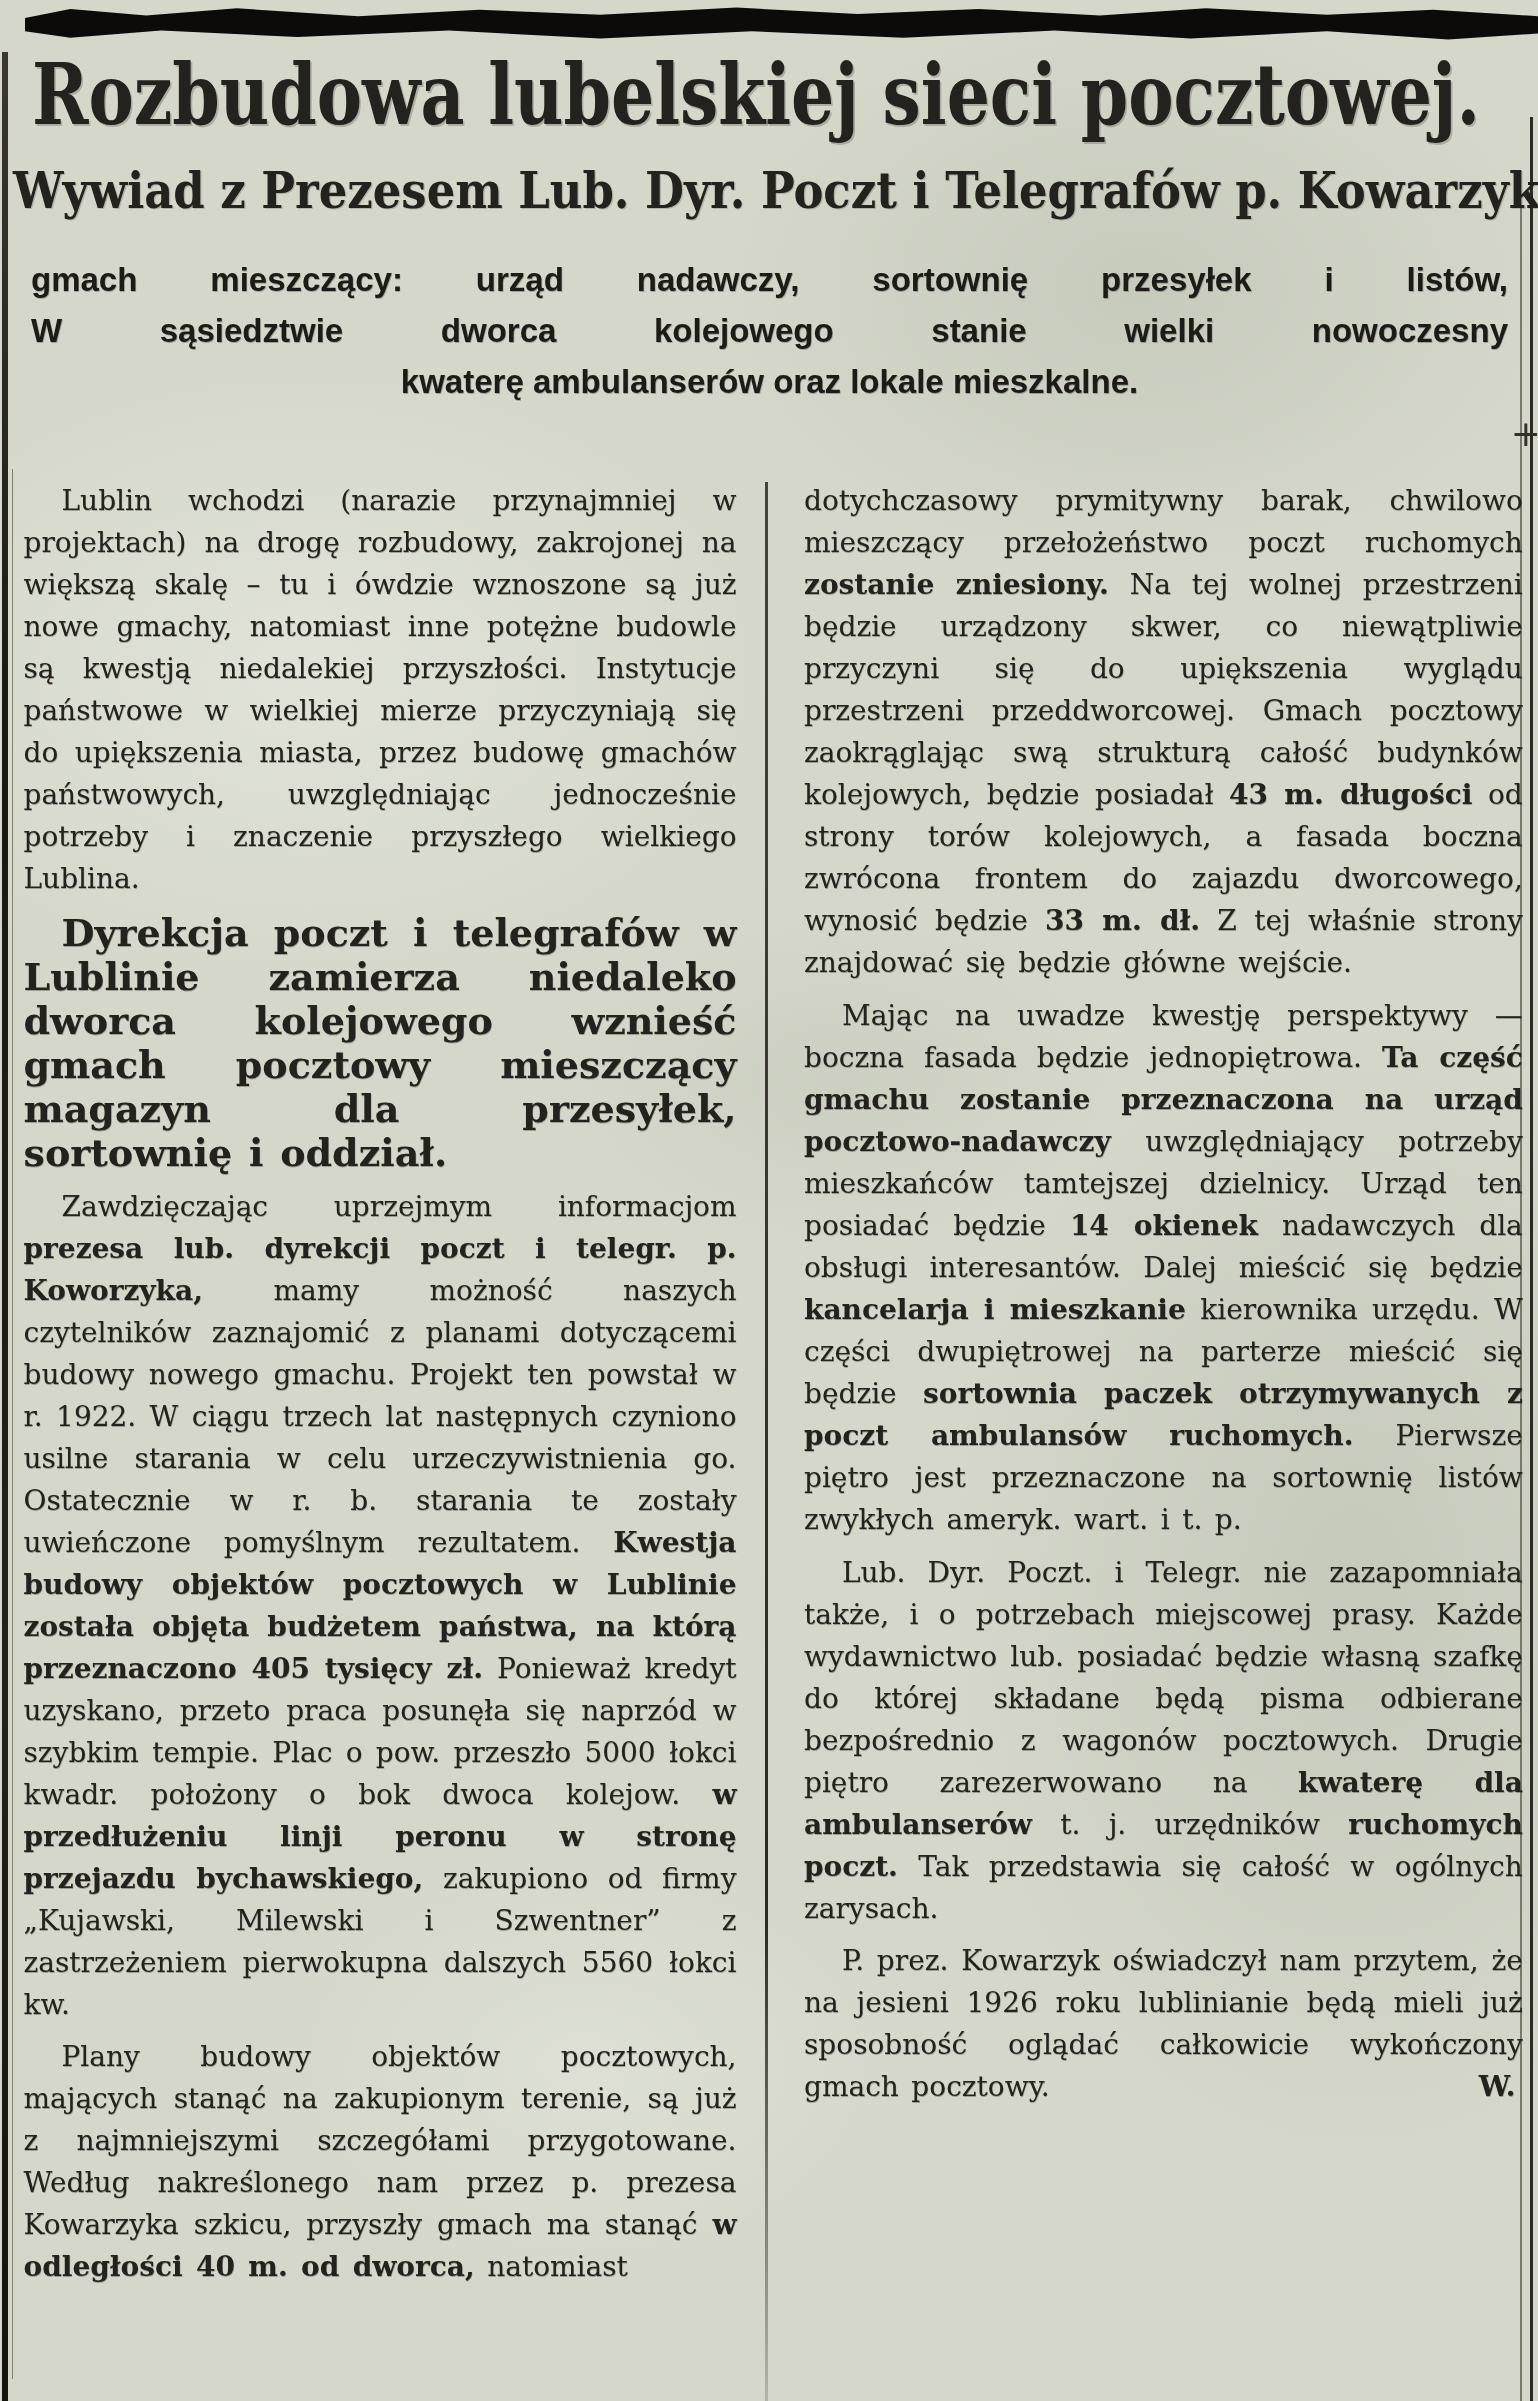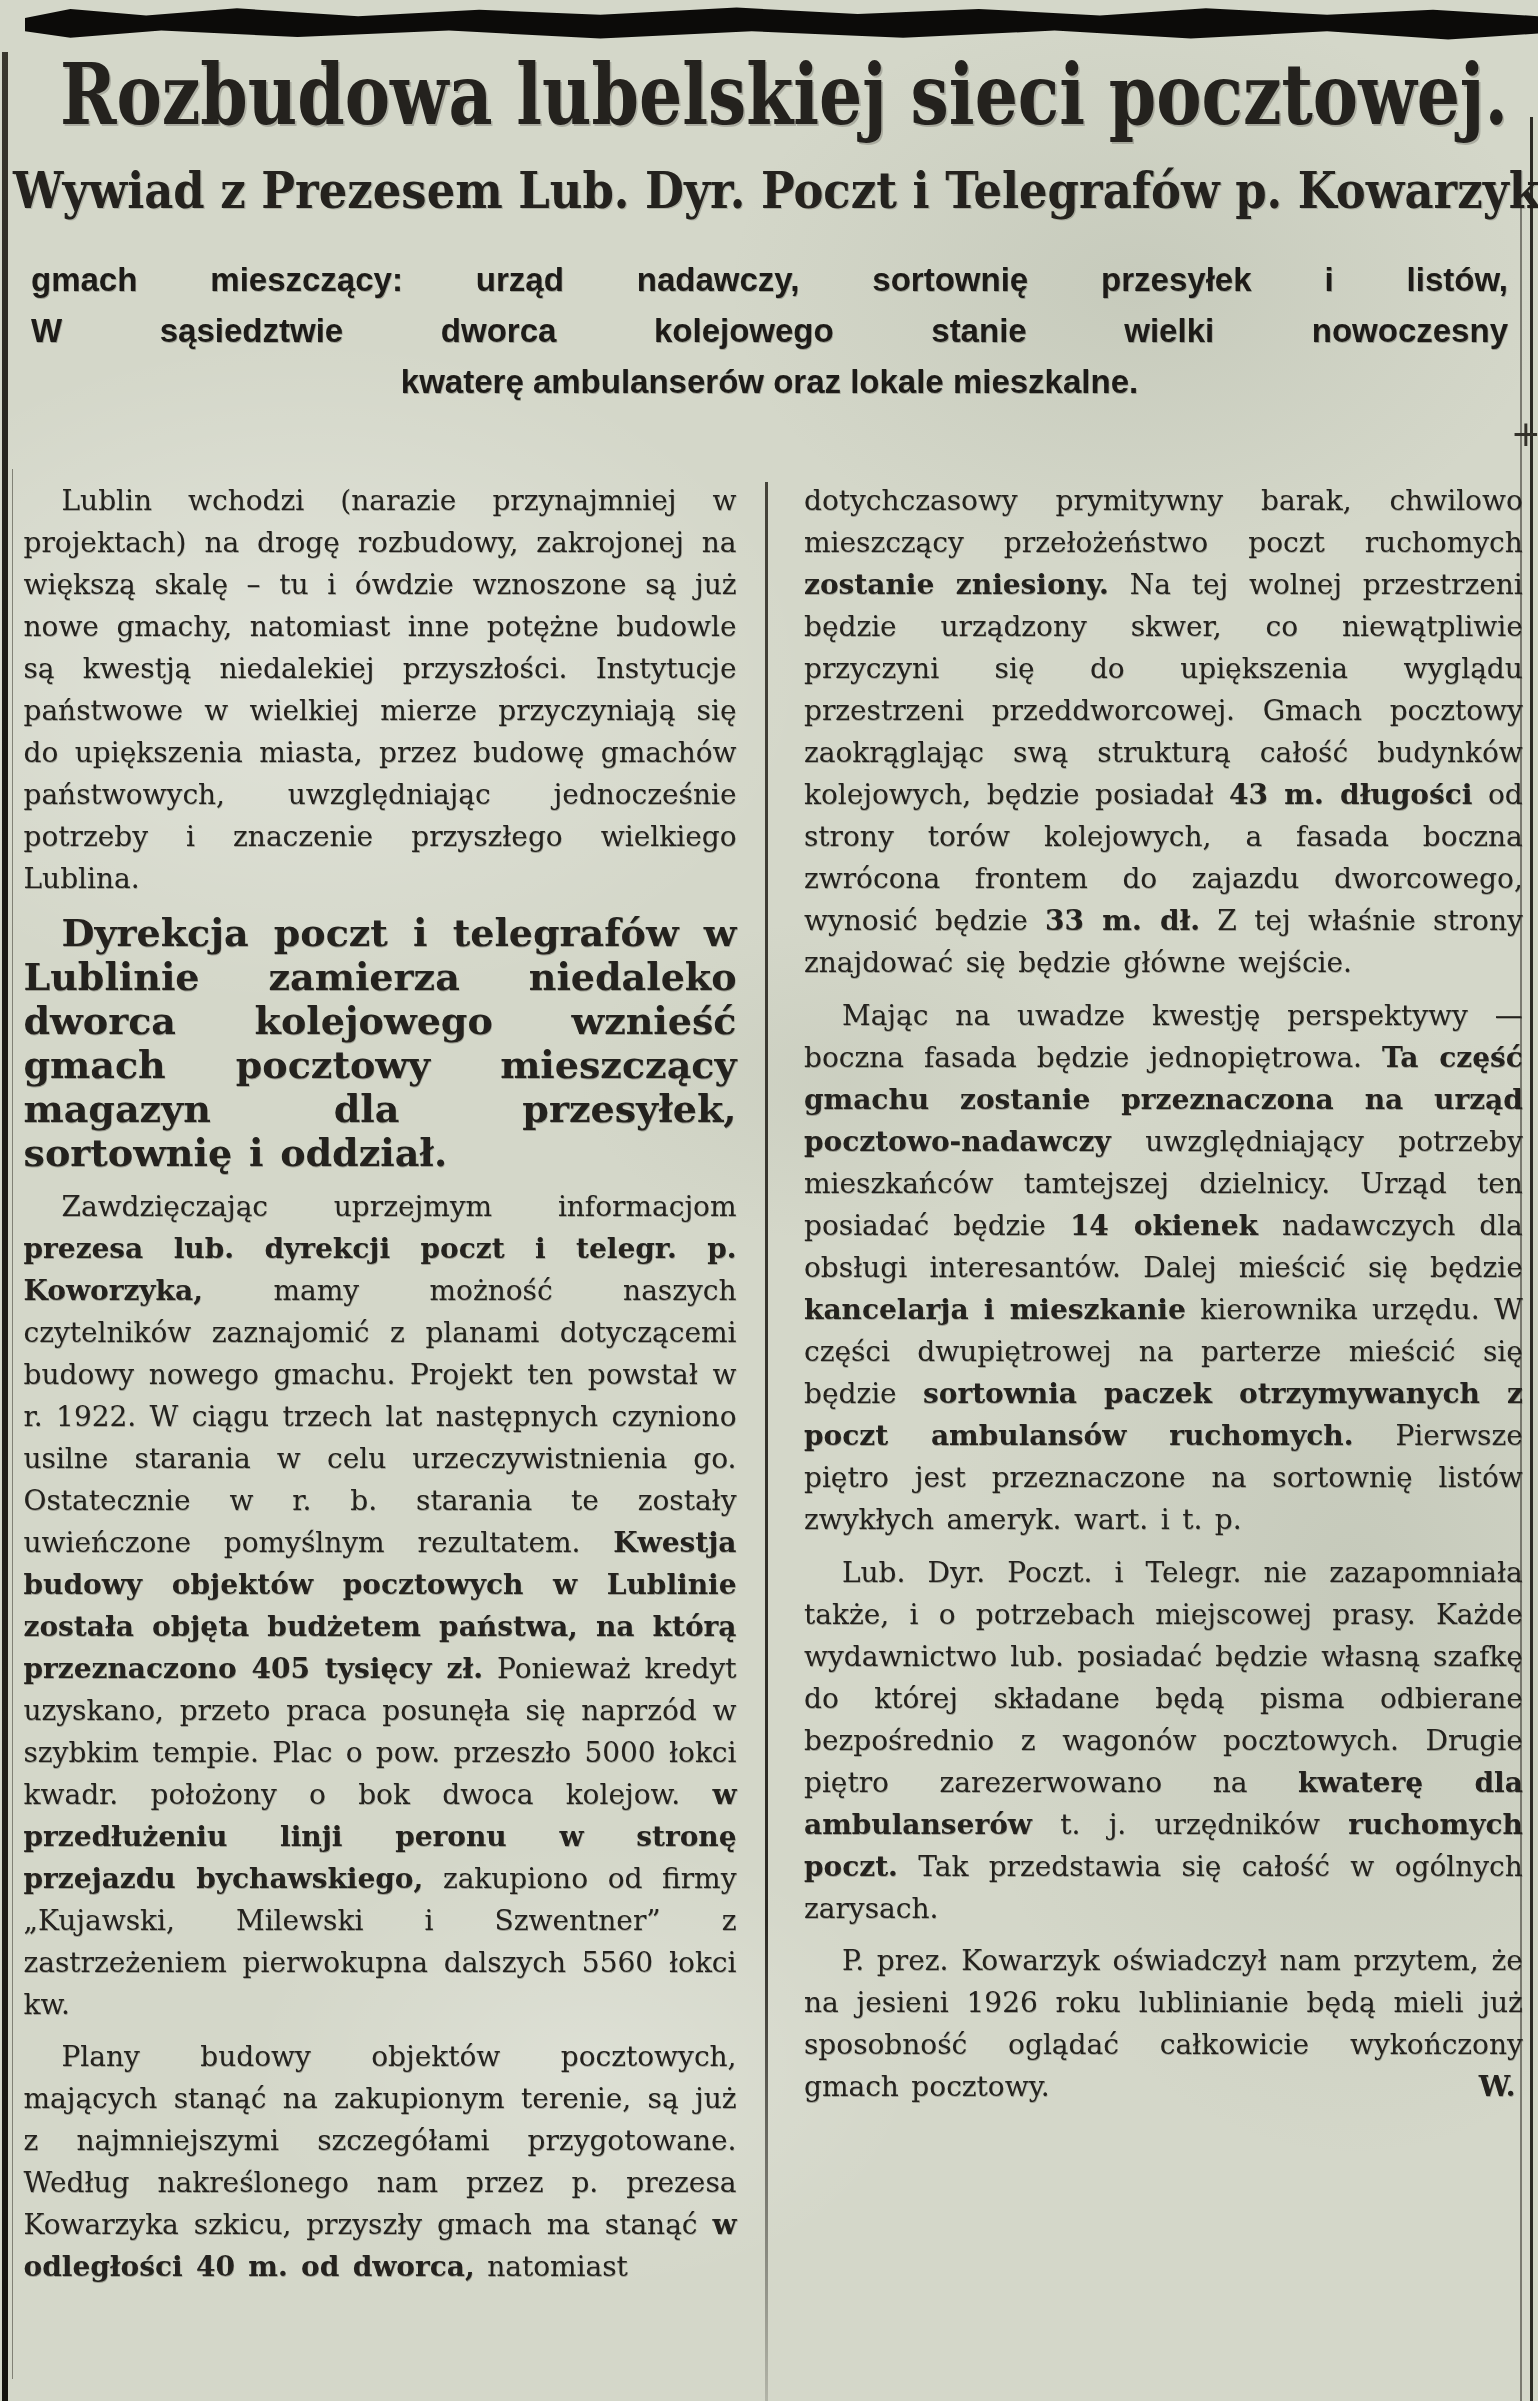--- a/index.html
+++ b/index.html
@@ -23,21 +23,21 @@
     clip-path:polygon(0 35%,3% 10%,8% 28%,14% 8%,22% 30%,30% 12%,38% 26%,47% 6%,55% 24%,63% 10%,71% 28%,78% 8%,86% 26%,93% 12%,100% 30%,100% 78%,94% 95%,86% 72%,77% 92%,68% 70%,58% 90%,48% 72%,38% 92%,28% 70%,18% 88%,9% 70%,3% 90%,0 72%);
   }
   .edge-left{position:absolute;left:1.8px;top:52px;bottom:0;width:6.3px;
     background:linear-gradient(to bottom,#3a382f,#191813 30%,#23211a 70%,#14130e);}
   .edge-left-thin{position:absolute;left:11.7px;top:469px;bottom:21.7px;width:1.8px;background:rgba(60,58,48,.55);}
   .edge-right-outer{position:absolute;right:6.3px;top:117px;bottom:0;width:2.7px;background:#2b2a24;}
   .edge-right-inner{position:absolute;right:17px;top:208px;bottom:0;width:1.8px;background:rgba(74,72,64,.65);}
   .cross{position:absolute;right:-1.8px;top:413px;font-size:36px;color:#33312a;font-family:"DejaVu Sans",sans-serif;}
   
   .headline{
-    margin:52px 0 0 60px;font-size:79px;line-height:1.1;font-weight:bold;white-space:nowrap;
+    margin:52px 0 0 32px;font-size:79px;line-height:1.1;font-weight:bold;white-space:nowrap;
   }
   .headline .squeeze{display:inline-block;transform:scaleX(.86) scaleY(1.06);transform-origin:left center;
     text-shadow:1.8px 1.8px 0 rgba(30,28,24,.22);}
   .subheadline{
     margin:23.5px 0 0 12.6px;font-size:51px;line-height:1.1;font-weight:bold;white-space:nowrap;
   }
   .subheadline .squeeze{display:inline-block;transform:scaleX(.88);transform-origin:left center;
     text-shadow:1.4px 1.4px 0 rgba(30,28,24,.2);}
   .lead{
     margin:36px 31px 0 31px;

